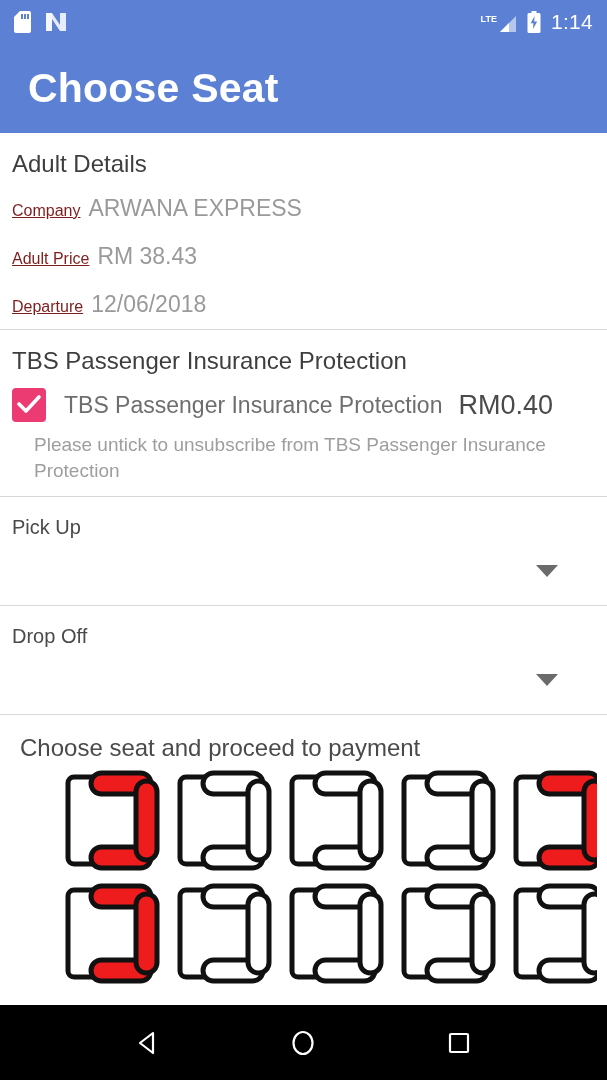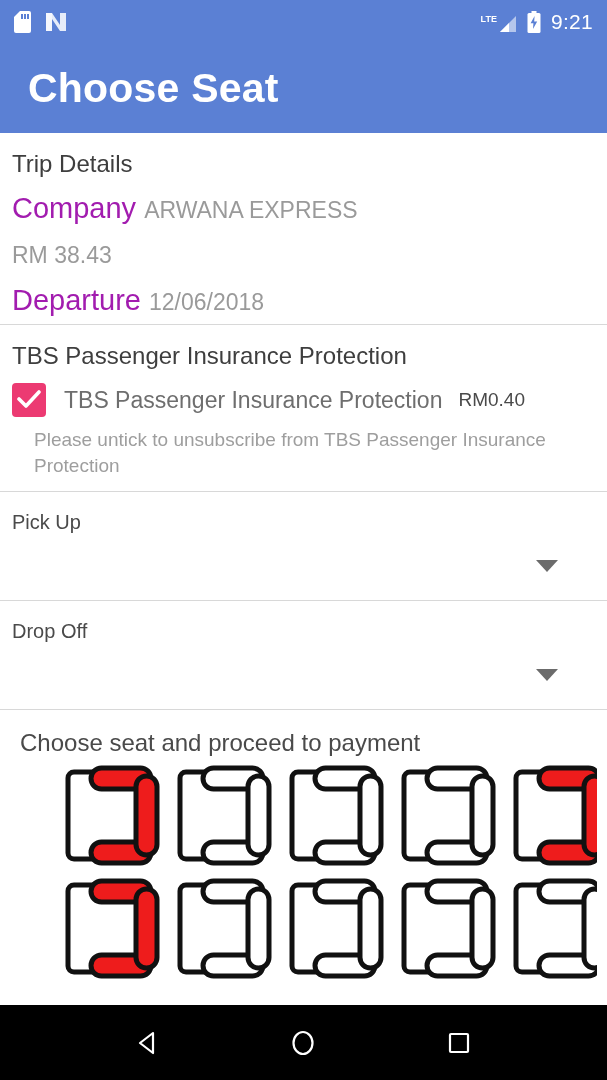--- a/index.html
+++ b/index.html
@@ -107,23 +107,24 @@
     line-height: 34px;
   }
 
   .kv-row {
     display: flex;
     align-items: baseline;
     padding: 8px 0 7px 2px;
     gap: 8px;
   }
   .kv-key {
-    font-size: 29px;
-    color: #a21caf;
+    font-size: 16px;
+    color: #7f1d1d;
     line-height: 30px;
+    text-decoration: underline;
   }
   .kv-val {
     font-size: 23px;
     color: #9a9a9a;
     line-height: 30px;
   }
 
   
   .ins-title {
     font-size: 24px;
@@ -144,21 +145,21 @@
     flex: 0 0 auto;
     margin-right: 18px;
   }
   .checkbox svg { position: absolute; top: 6px; left: 5px; }
   .ins-label {
     font-size: 23px;
     color: #6e6e6e;
     line-height: 30px;
   }
   .ins-price {
-    font-size: 19px;
+    font-size: 27px;
     color: #4a4a4a;
     line-height: 30px;
     margin-left: 16px;
   }
   .ins-note {
     font-size: 19px;
     color: #9e9e9e;
     text-align: left;
     line-height: 26px;
     padding: 6px 24px 12px 24px;
@@ -268,39 +269,40 @@
           </svg>
         </span>
       </span>
       <span class="battery">
         <svg width="14" height="22" viewBox="0 0 14 22">
           <rect x="4.5" y="0" width="5" height="2" fill="#ffffff"></rect>
           <rect x="0.5" y="2" width="13" height="20" rx="1.5" fill="#ffffff"></rect>
           <path d="M7.6 5 L3.6 12.2 L6.4 12.2 L6 18 L10.2 10.4 L7.2 10.4 Z" fill="#5B80D4"></path>
         </svg>
       </span>
-      <span class="clock">9:21</span>
+      <span class="clock">1:14</span>
     </div>
   </div>
 
   <div class="app-bar">
     <span class="title">Choose Seat</span>
   </div>
 
   <div class="content">
 
     <div class="section">
-      <div class="sec-title">Trip Details</div>
+      <div class="sec-title">Adult Details</div>
 
       <div class="kv-row">
         <span class="kv-key">Company</span>
         <span class="kv-val">ARWANA EXPRESS</span>
       </div>
 
       <div class="kv-row">
+        <span class="kv-key">Adult Price</span>
         <span class="kv-val">RM 38.43</span>
       </div>
 
       <div class="kv-row">
         <span class="kv-key">Departure</span>
         <span class="kv-val">12/06/2018</span>
       </div>
     </div>
 
     <div class="divider"></div>

